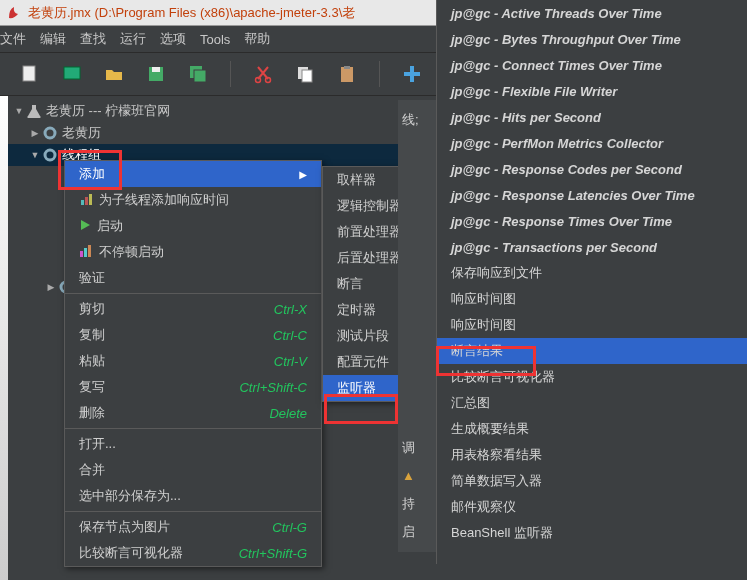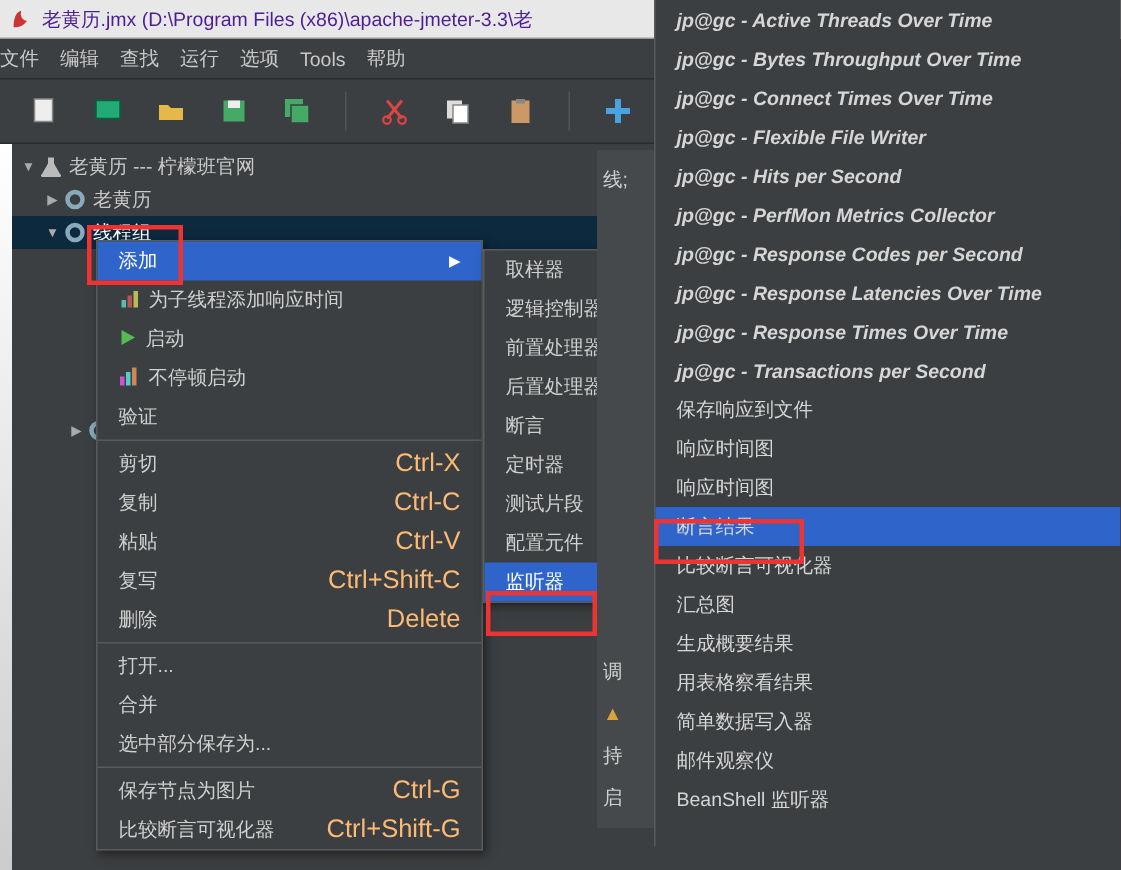--- a/index.html
+++ b/index.html
@@ -1,37 +1,37 @@
 <!DOCTYPE html>
 <html><head>
 <meta charset="utf-8">
 <style>
 * { margin:0; padding:0; box-sizing:border-box; font-family:"Microsoft YaHei","SimSun",sans-serif; font-size:13px; }
 body { background:#3c3f41; color:#bbbbbb; width:747px; height:580px; overflow:hidden; position:relative; }
-.title-bar { background:#e8e8e8; height:26px; display:flex; align-items:center; padding-left:6px; color:#4c1d95; border-bottom:1px solid #999; }
+.title-bar { background:#e8e8e8; height:26px; display:flex; align-items:center; padding-left:6px; color:#c2410c; border-bottom:1px solid #999; }
 .title-bar .app-icon { width:16px; height:16px; margin-right:6px; }
 .menu-bar { background:#3c3f41; height:26px; display:flex; align-items:center; gap:14px; color:#c8c8c8; font-size:14px; }
 .menu-bar span { cursor:default; }
 .tool-bar { background:#3c3f41; height:44px; display:flex; align-items:center; padding-left:18px; gap:18px; border-top:1px solid #2b2b2b; border-bottom:1px solid #2b2b2b; }
 .tool-btn { width:24px; height:24px; display:flex; align-items:center; justify-content:center; }
 .sep { width:1px; height:26px; background:#555; margin:0 2px; }
 .left-strip { position:absolute; left:0; top:96px; width:8px; bottom:0; background:linear-gradient(#fff,#ccc); }
 .tree { position:absolute; left:8px; top:96px; right:0; bottom:0; background:#3c3f41; padding-top:4px; }
 .tree-row { display:flex; align-items:center; height:22px; padding-left:6px; color:#c8c8c8; }
 .tree-row.sel { background:#0d293e; color:#fff; }
 .tri { width:10px; text-align:center; font-size:9px; color:#aaa; margin-right:2px; }
 .node-icon { width:16px; height:16px; margin-right:4px; display:inline-flex; align-items:center; justify-content:center; }
 .indent1 { padding-left:22px; }
 .indent2 { padding-left:38px; }
 
 .ctx-menu { position:absolute; background:#3c3f41; border:1px solid #5a5a5a; box-shadow:2px 2px 6px rgba(0,0,0,.5); }
 .ctx-item { display:flex; align-items:center; justify-content:space-between; height:26px; padding:0 14px 0 14px; color:#d0d0d0; white-space:nowrap; }
 .ctx-item.hl { background:#2f65ca; color:#fff; }
 .ctx-div { height:1px; background:#5a5a5a; margin:2px 0; }
-.shortcut { color:#fdba74; font-size:17px; margin-left:30px; }
+.shortcut { color:#22c55e; font-size:13px; margin-left:30px;font-style:italic; }
 .arrow-r { font-size:10px; color:#bbb; margin-left:20px; }
 .ctx-item.hl .arrow-r, .ctx-item.hl .shortcut { color:#fff; }
 
 .menu1 { left:64px; top:160px; width:258px; }
 .menu2 { left:322px; top:166px; width:114px;text-align:right; }
 .menu3 { position:absolute; left:436px; top:0; width:311px; height:564px; background:#3c3f41; border-left:1px solid #5a5a5a; }
 .menu3 .ctx-item { font-weight:bold; font-style:italic; color:#d6d6d6; }
 .menu3 .ctx-item.normal { font-weight:normal; font-style:normal; }
 
 .redbox { position:absolute; border:3px solid #e33; pointer-events:none; }

